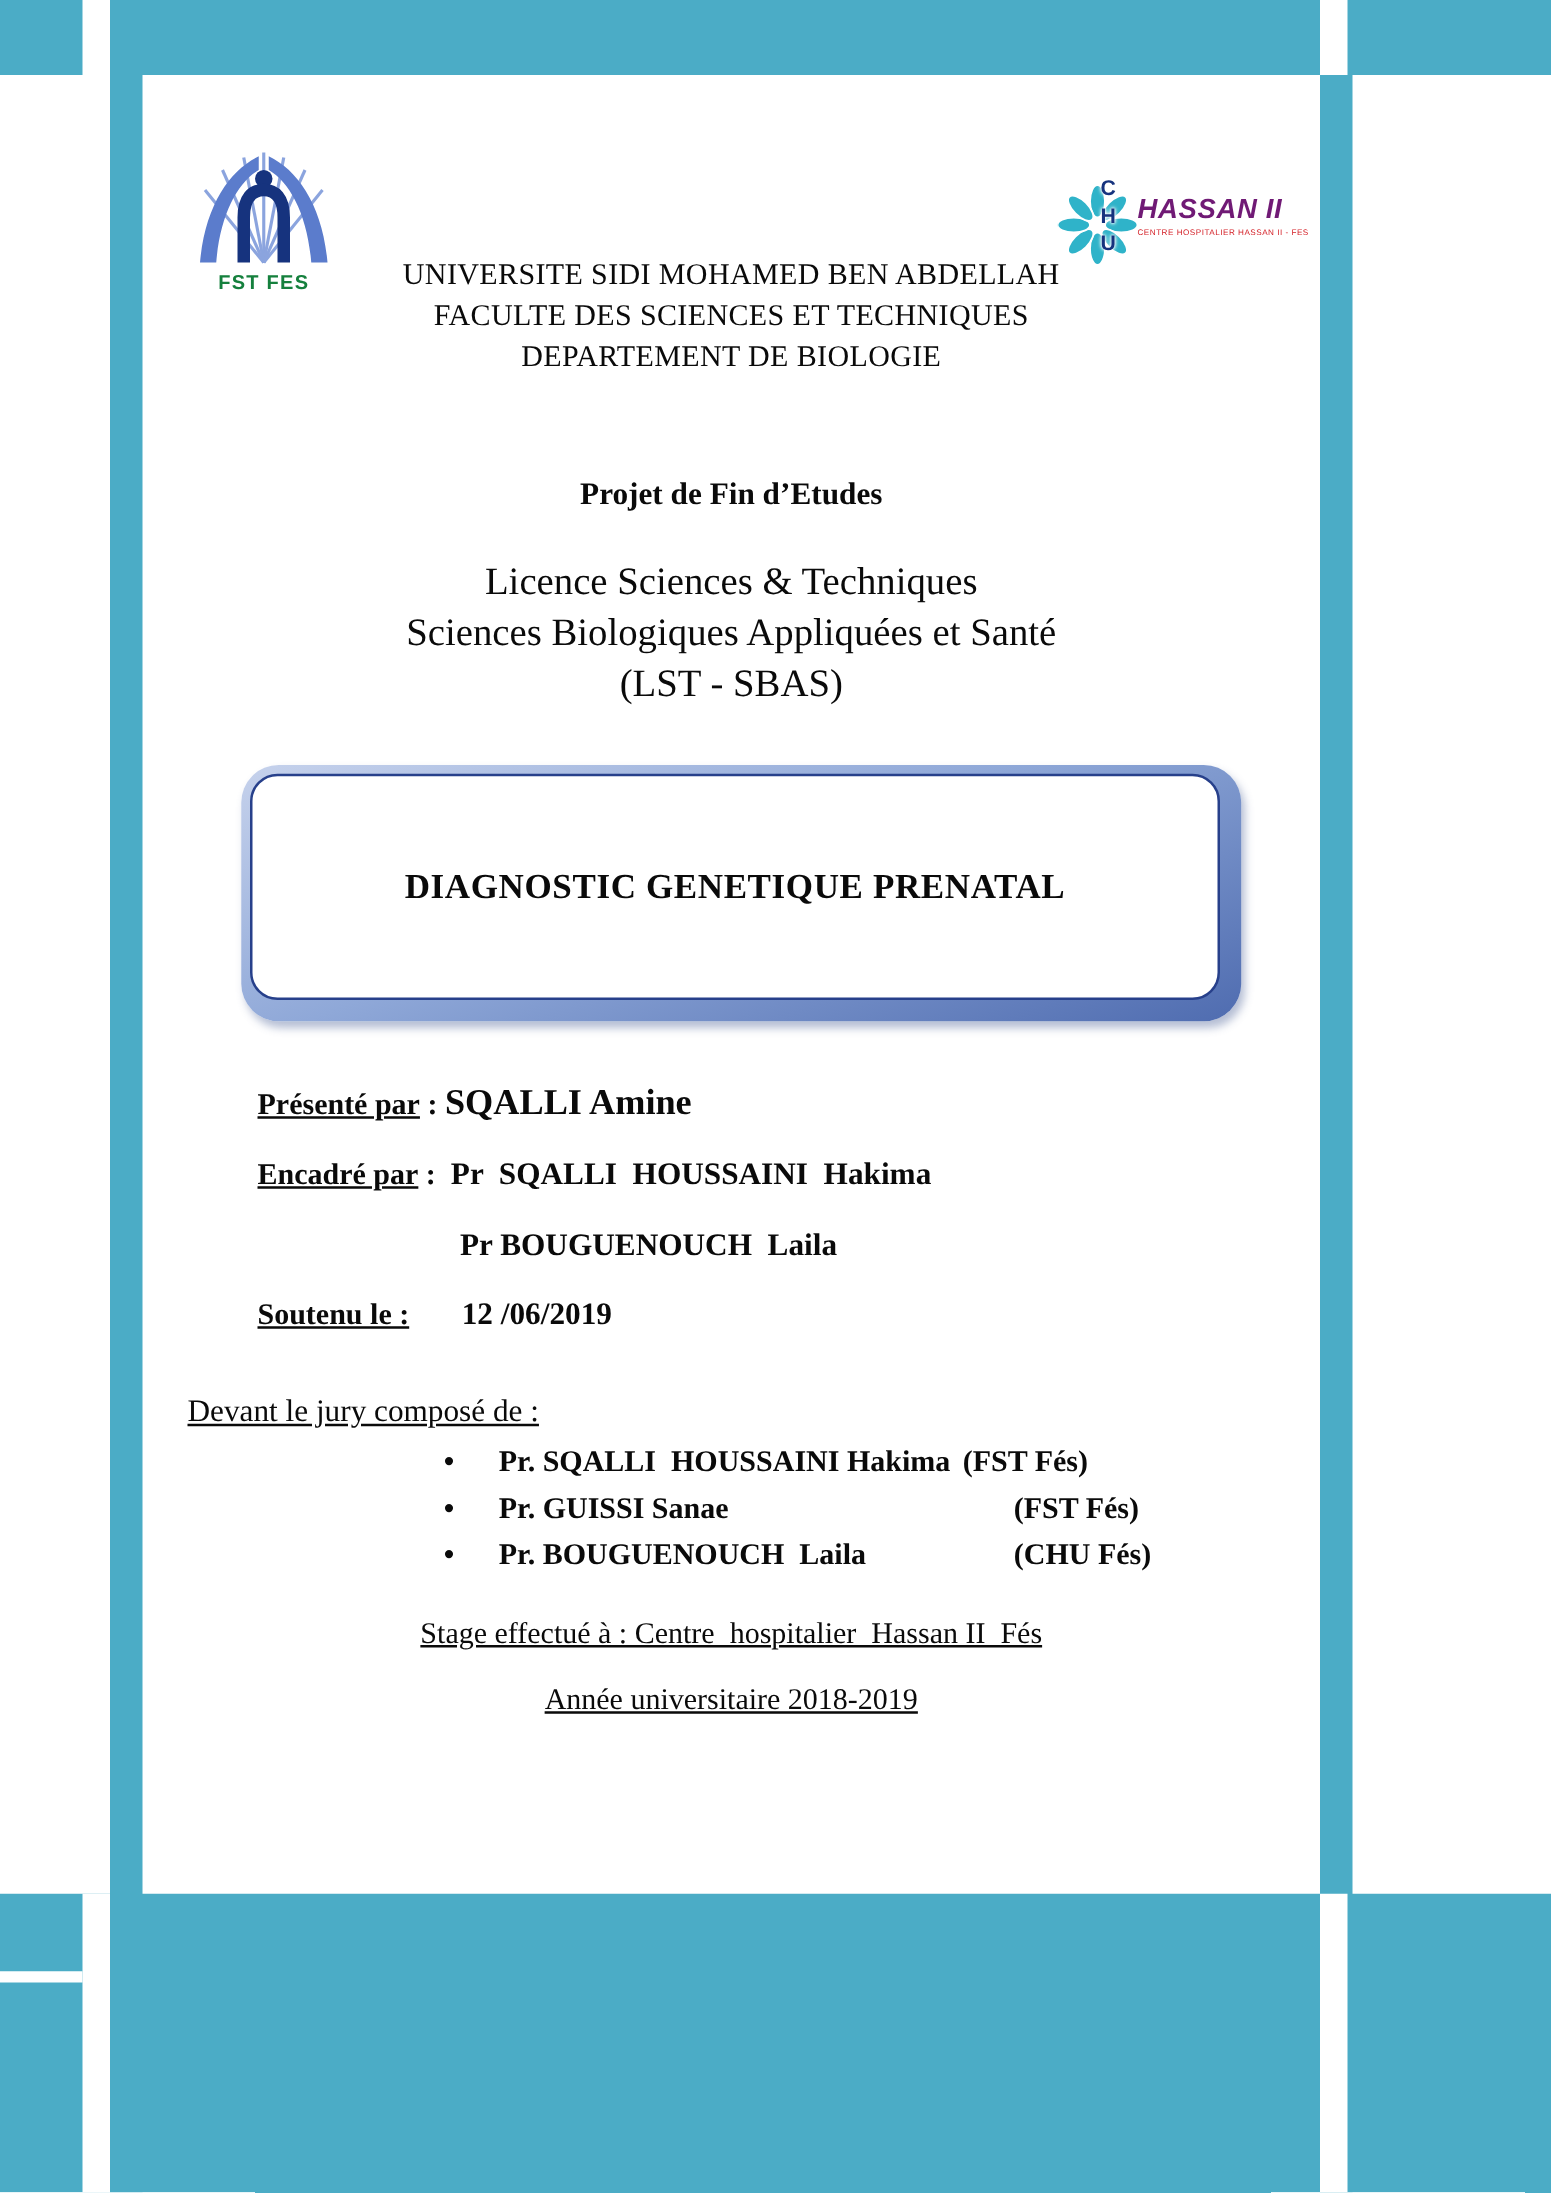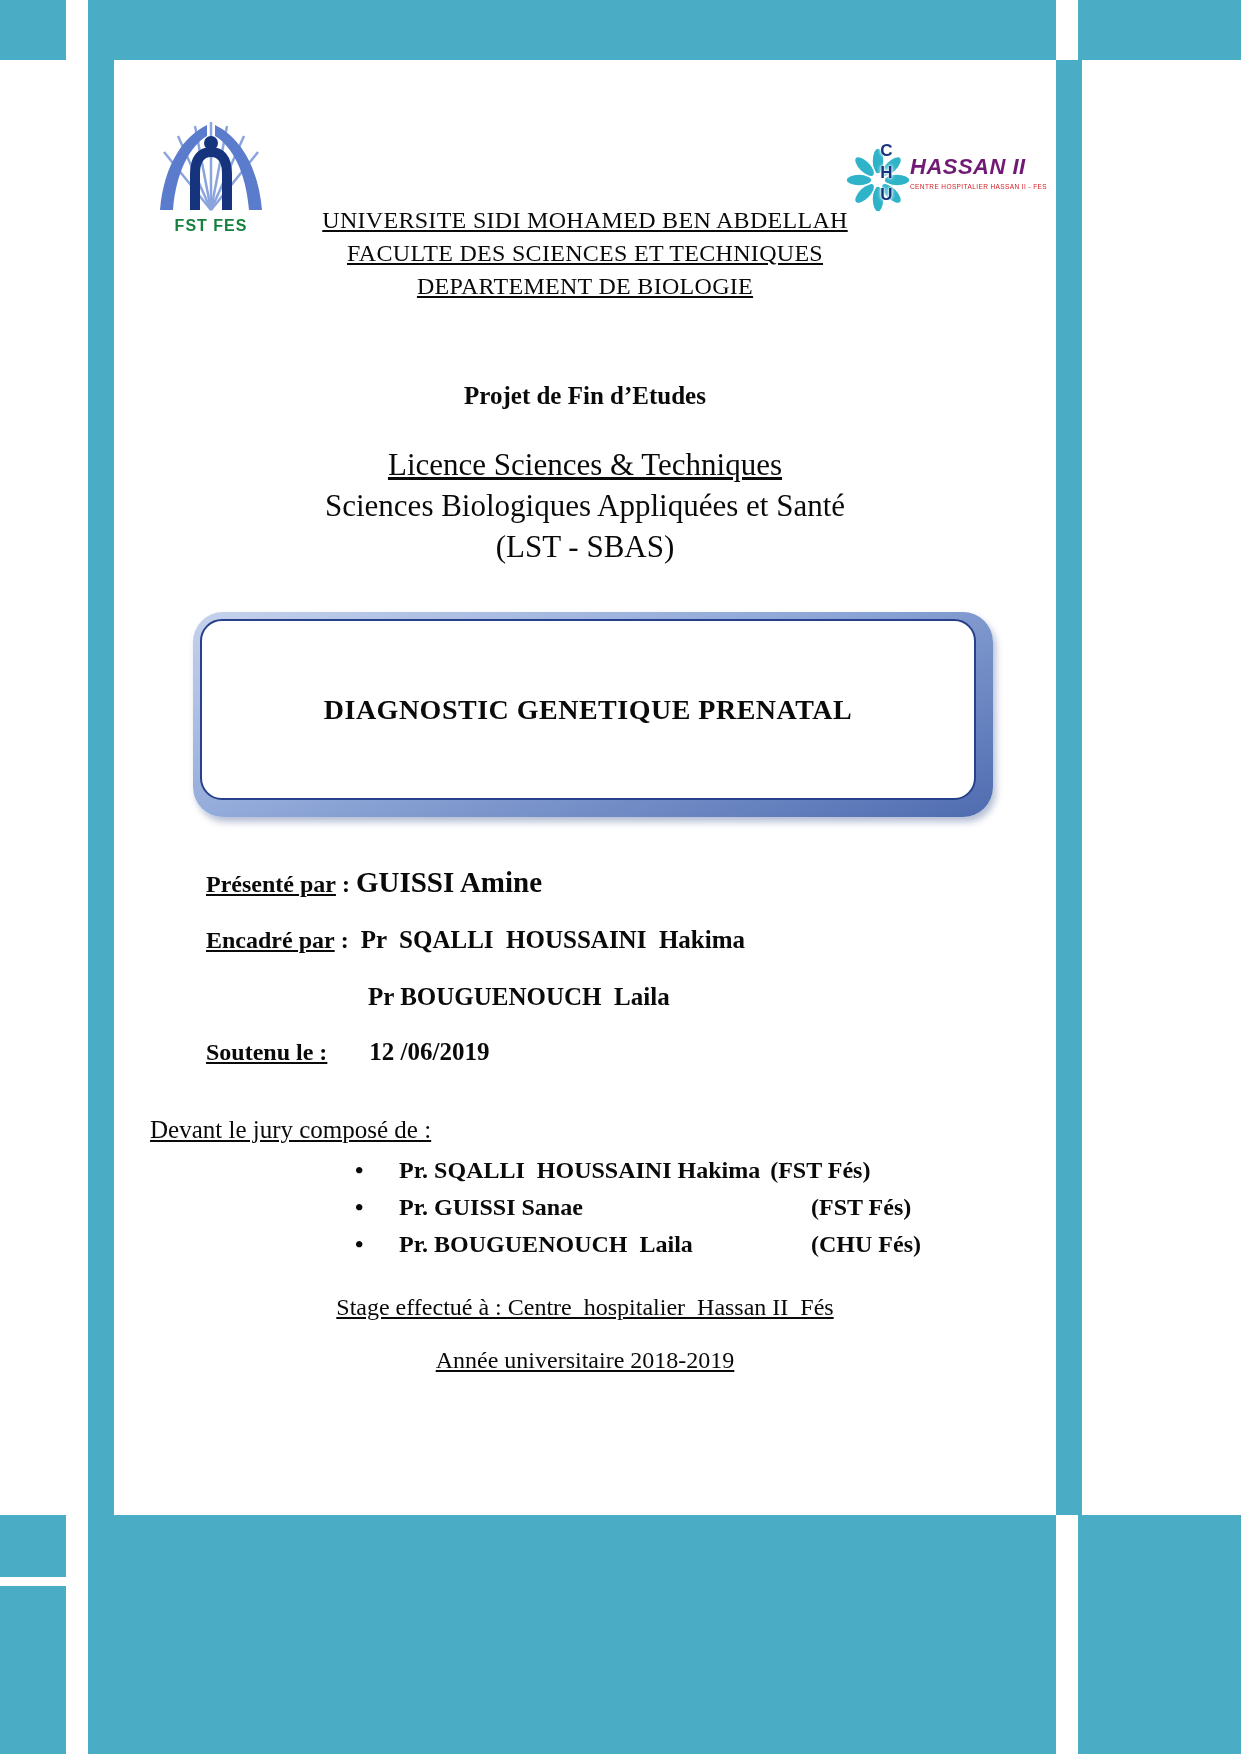--- a/index.html
+++ b/index.html
@@ -31,21 +31,21 @@
                font-family:"Liberation Sans",sans-serif;font-weight:bold;font-size:17px;
                letter-spacing:3px;color:#16337e;
                text-shadow:0 0 2px #fff,0 0 3px #fff,0 0 4px #fff;}
   .chu-text{position:absolute;left:64px;top:18px;}
   .chu-name{font-family:"Liberation Sans",sans-serif;font-weight:bold;font-style:italic;
             font-size:22px;letter-spacing:.5px;color:#701a75;white-space:nowrap;}
   .chu-sub{margin-top:3px;font-family:"Liberation Sans",sans-serif;font-size:6.5px;
            color:#d42027;white-space:nowrap;letter-spacing:.4px;}
 
   
-  .u{text-decoration:underline;}
+  .u{}
   .org-header{position:absolute;left:140px;top:204px;width:890px;text-align:center;
               font-size:24px;line-height:33px;letter-spacing:.3px;}
   .project-type{position:absolute;left:140px;top:382px;width:890px;text-align:center;
                 font-size:25px;font-weight:bold;}
   .degree-block{position:absolute;left:140px;top:444px;width:890px;text-align:center;
                 font-size:31px;line-height:41px;}
 
   .title-box{position:absolute;left:193px;top:612px;width:800px;height:205px;border-radius:30px;
              background:linear-gradient(160deg,#c6d2ec 0%,#8fa8d8 45%,#4f6cb0 100%);
              box-shadow:3px 5px 7px rgba(90,110,160,.45);}
@@ -145,21 +145,21 @@
     <div>(LST - SBAS)</div>
   </div>
 
   <div class="title-box">
     <div class="title-box-inner">
       <div class="doc-title">DIAGNOSTIC GENETIQUE PRENATAL</div>
     </div>
   </div>
 
   <div class="row row-presente">
-    <span class="lbl">Présenté par</span><span class="sep"> : </span><span class="presented-name">GUISSI Amine</span>
+    <span class="lbl">Présenté par</span><span class="sep"> : </span><span class="presented-name">SQALLI Amine</span>
   </div>
 
   <div class="row row-encadre">
     <span class="lbl">Encadré par</span><span class="sep"> :  </span><span class="sup-val">Pr  SQALLI  HOUSSAINI  Hakima</span>
   </div>
 
   <div class="row row-sup2">
     <span class="sup-val">Pr BOUGUENOUCH  Laila</span>
   </div>
 

